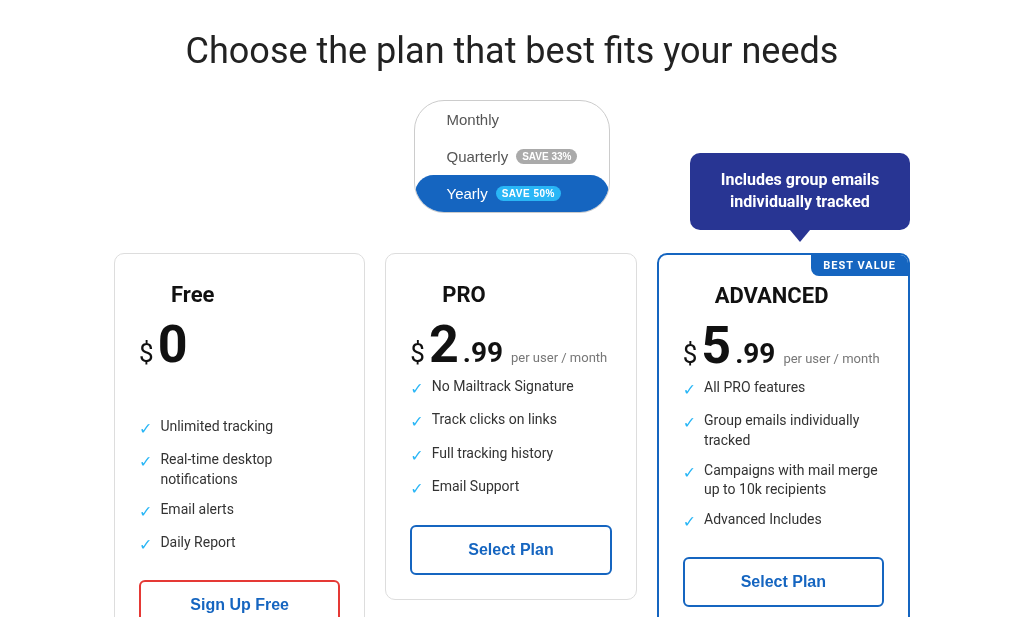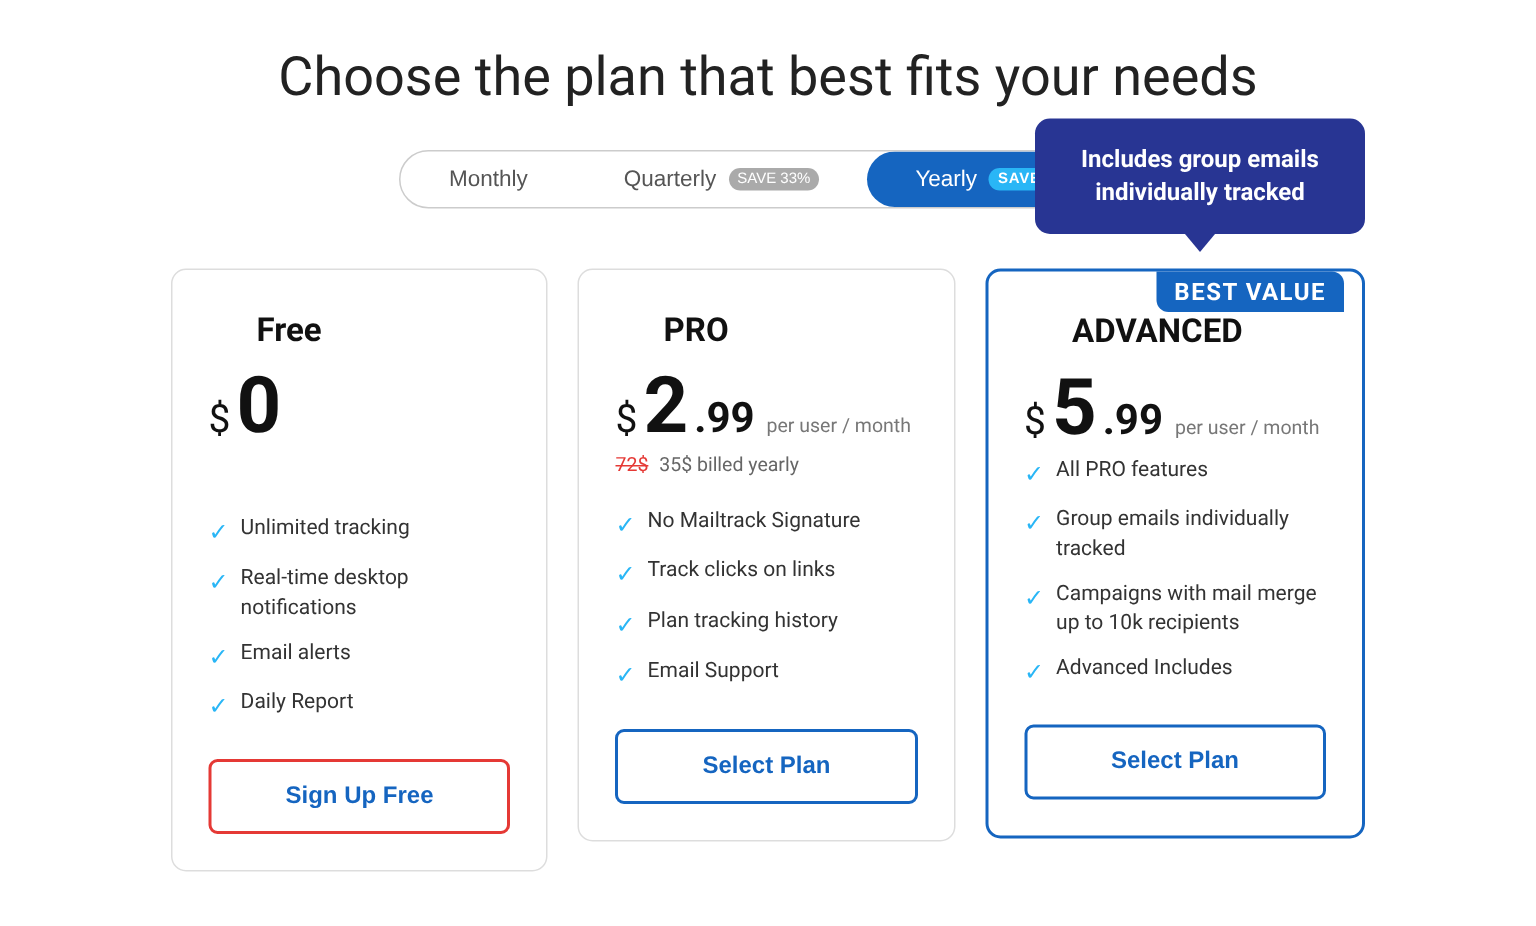--- a/index.html
+++ b/index.html
@@ -27,20 +27,21 @@
       display: flex;
       justify-content: center;
       margin-bottom: 40px;
     }
     .toggle-container {
       display: flex;
       border: 1.5px solid #ccc;
       border-radius: 30px;
       overflow: hidden;
       background: #fff;
+      flex-direction: column;
     }
     .toggle-btn {
       padding: 10px 32px;
       font-size: 15px;
       cursor: pointer;
       border: none;
       background: transparent;
       color: #555;
       display: flex;
       align-items: center;
@@ -58,21 +59,21 @@
       font-size: 10px;
       font-weight: 700;
       padding: 2px 6px;
       border-radius: 10px;
       letter-spacing: 0.5px;
     }
     .toggle-btn .save-badge-gray {
       background: #aaa;
       color: #fff;
       font-size: 10px;
-      font-weight: 400;
+      font-weight: 700;
       padding: 2px 6px;
       border-radius: 10px;
     }
     .plans-wrapper {
       position: relative;
       display: flex;
       gap: 20px;
       align-items: flex-start;
     }
     .tooltip-bubble {
@@ -106,24 +107,24 @@
       border-radius: 10px;
       padding: 28px 24px 24px;
       position: relative;
     }
     .plan-card.advanced {
       border: 2px solid #1565c0;
     }
     .best-value-badge {
       position: absolute;
       top: 0;
-      right: 12px;
+      right: 0;
       background: #1565c0;
       color: #fff;
-      font-size: 16px;
+      font-size: 11px;
       font-weight: 700;
       padding: 4px 12px;
       border-radius: 0 8px 0 8px;
       letter-spacing: 1px;
       margin-left: 22px;
     }
     .plan-name {
       font-size: 22px;
       font-weight: 700;
       color: #111;
@@ -257,36 +258,32 @@
     </div>
 
     <div class="plan-card">
       <div class="plan-name">PRO</div>
       <div class="plan-price">
         <span class="price-dollar">$</span>
         <span class="price-amount">2</span>
         <span style="font-size:28px;font-weight:700;color:#111;">.99</span>
         <span class="price-per">per user / month</span>
       </div>
-      <div class="price-yearly">
-        <span class="strikethrough">72$</span>
-        <span>35$ billed yearly</span>
-      </div>
       <ul class="features-list">
         <li>
             <span class="check-icon">✓</span>
             <span>No Mailtrack Signature</span>
           </li>
         <li>
             <span class="check-icon">✓</span>
             <span>Track clicks on links</span>
           </li>
         <li>
             <span class="check-icon">✓</span>
-            <span>Plan tracking history</span>
+            <span>Full tracking history</span>
           </li>
         <li>
             <span class="check-icon">✓</span>
             <span>Email Support</span>
           </li>
       </ul>
       <button class="plan-btn">Select Plan</button>
     </div>
 
     <div class="plan-card advanced">

